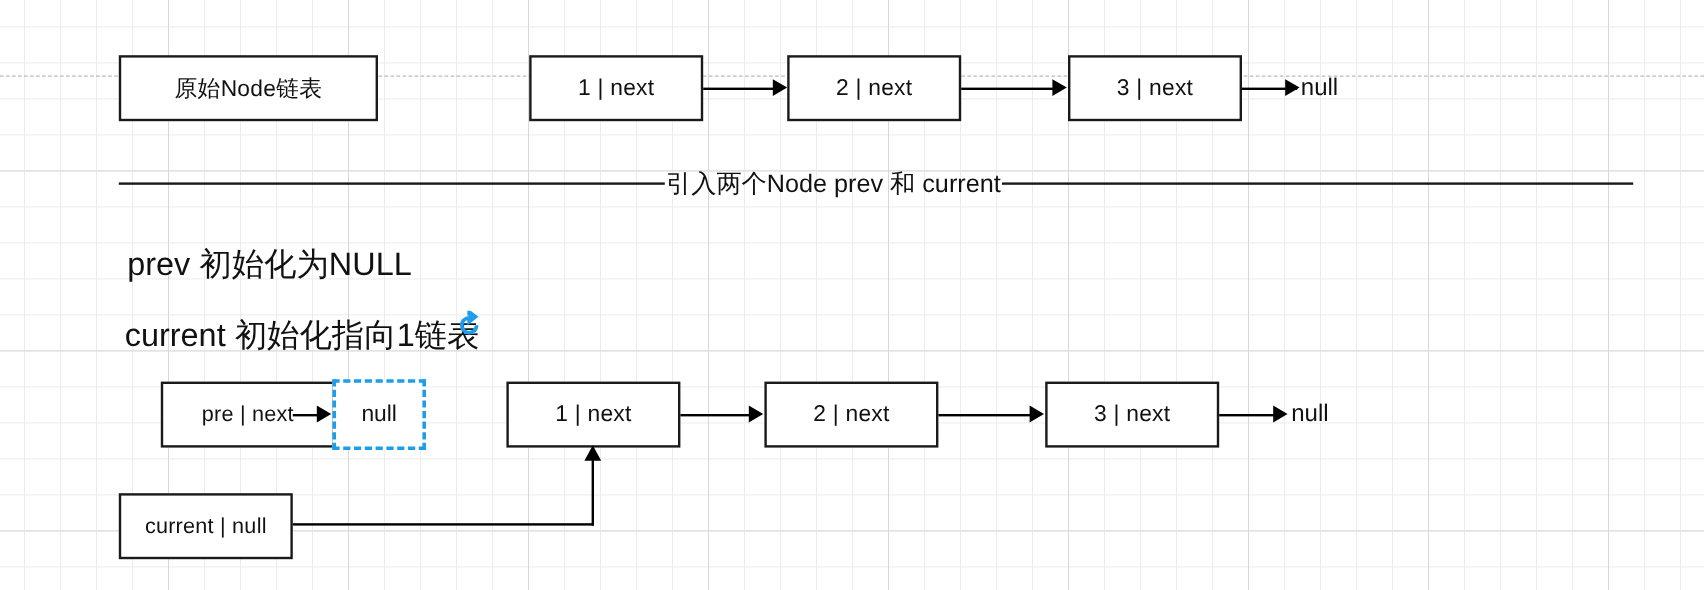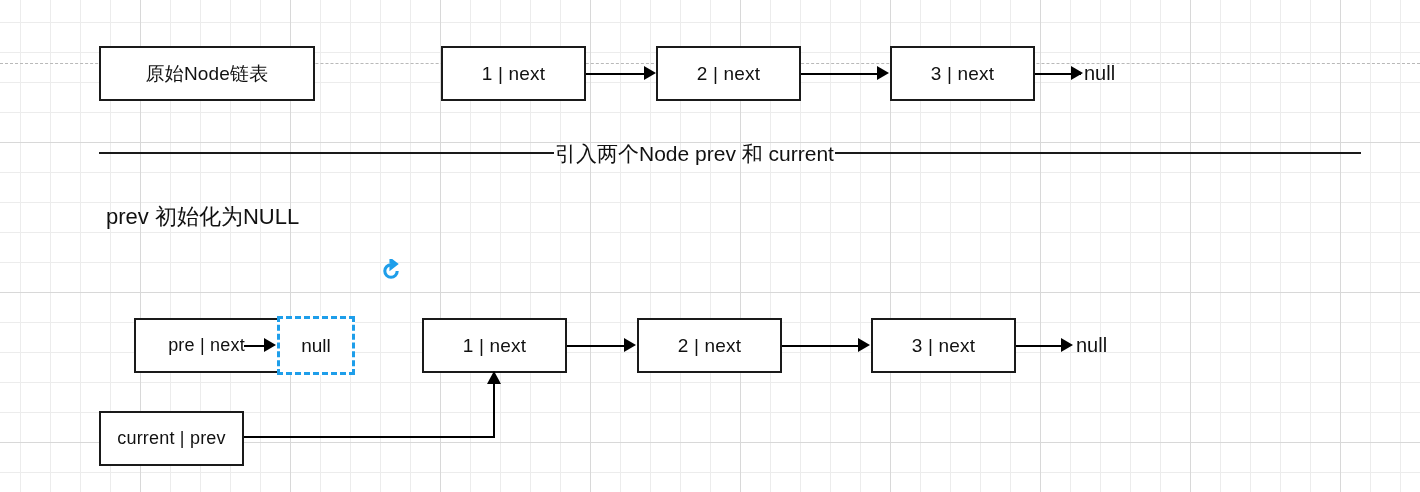--- a/index.html
+++ b/index.html
@@ -118,21 +118,21 @@
   .divider .caption {
     font-size: 21px;
     color: #111111;
     white-space: nowrap;
     padding: 0 1px;
     line-height: 1;
   }
 
   .note {
     position: absolute;
-    font-size: 22px;
+    font-size: 27px;
     color: #111111;
     white-space: nowrap;
   }
 
   .refresh-icon {
     position: absolute;
     width: 24px;
     height: 24px;
   }
 </style>
@@ -170,20 +170,21 @@
   <div class="null-label" style="left:1084px; top:62px;">null</div>
 
   <div class="divider" style="left:99px; top:138px; width:1262px;">
     <div class="rule" style="width:455px;"></div>
     <div class="caption">引入两个Node prev 和 current</div>
     <div class="rule" style="flex:1 1 auto;"></div>
   </div>
 
   <div class="note" style="left:106px; top:202px;">prev 初始化为NULL</div>
 
+  <div class="note" style="left:104px; top:261px;">current 初始化指向1链表</div>
 
   <span class="refresh-icon" style="left:379px; top:259px;">
     <svg viewBox="0 0 24 24" width="24" height="24" aria-hidden="true">
       <path d="M12 4.2 V1 L17.2 5 L12 9 V5.9
                A6.2 6.2 0 1 0 18.2 12.1" fill="none" stroke="#1e9eea" stroke-width="3.1" stroke-linecap="butt"></path>
       <path d="M12 1 L17.4 5.1 L12 9.2 Z" fill="#1e9eea"></path>
     </svg>
   </span>
 
   <div class="node thin-text" style="left:99px; top:318px; width:145px; height:55px;margin-left:35px;">
@@ -213,20 +214,20 @@
 
   <div class="node" style="left:871px; top:318px; width:145px; height:55px;">
     <span>3 | next</span>
   </div>
 
   <div class="hline" style="left:1016px; top:345px; width:48px;"></div>
   <div class="arrow-right" style="left:1061px; top:338px;"></div>
   <div class="null-label" style="left:1076px; top:334px;">null</div>
 
   <div class="node thin-text" style="left:99px; top:411px; width:145px; height:55px;">
-    <span>current | prev</span>
+    <span>current | null</span>
   </div>
 
   <div class="hline" style="left:244px; top:436px; width:251px;"></div>
   <div class="vline" style="left:493px; top:382px; height:56px;"></div>
   <div class="arrow-up" style="left:487px; top:371px;"></div>
 
 </div>
 
 </body></html>

